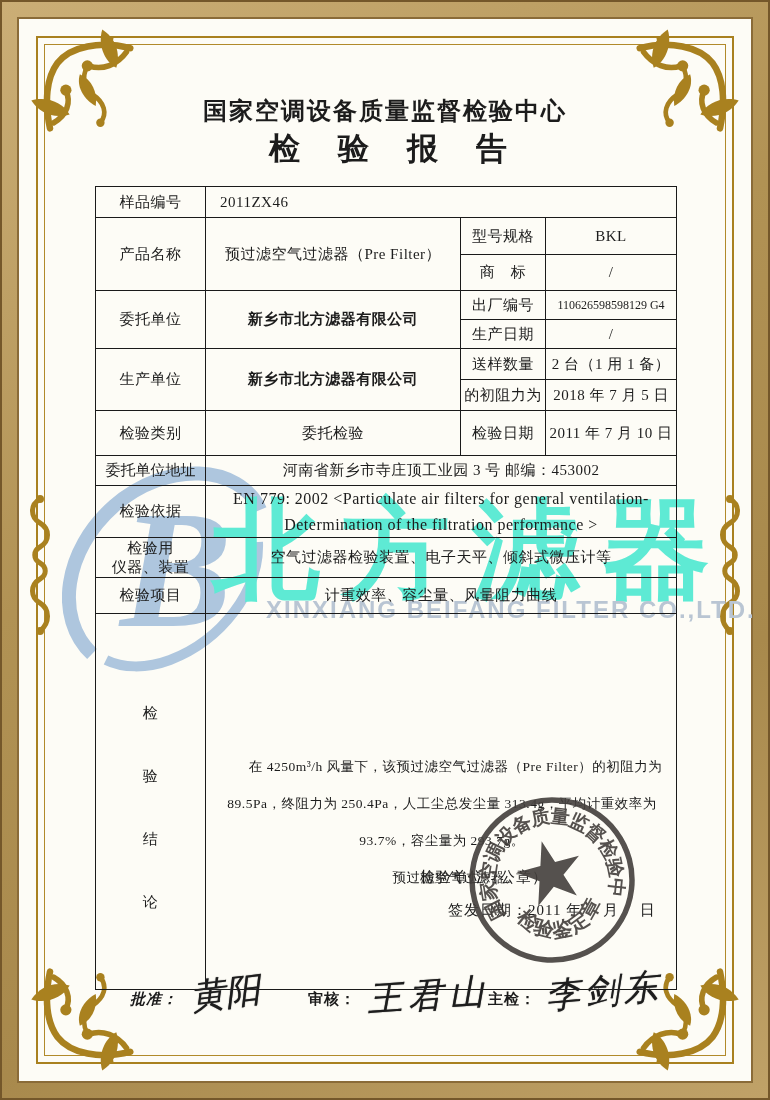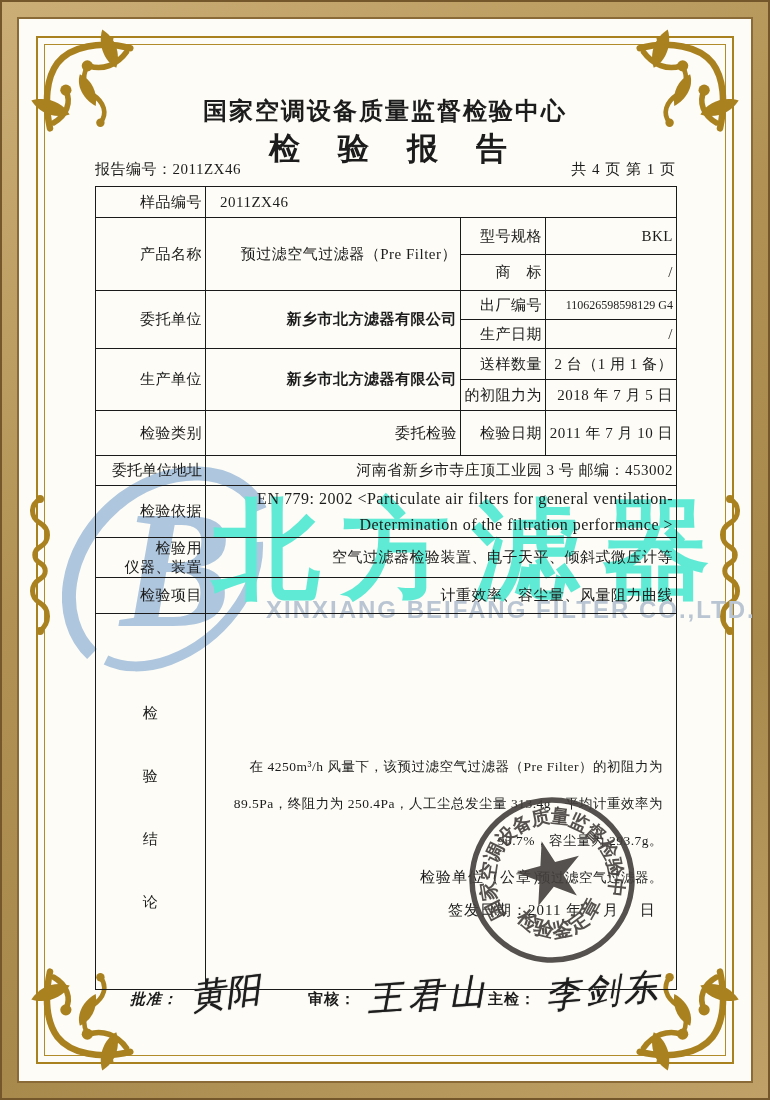--- a/index.html
+++ b/index.html
@@ -28,21 +28,21 @@
   .wm-en{left:266px;top:596px;font-size:24px;font-weight:bold;letter-spacing:2px;color:#b9c5d3;white-space:nowrap;font-family:"Liberation Sans","DejaVu Sans",sans-serif;}
   .wm-logo{left:62px;top:458px;width:205px;height:215px;}
   
   .content{position:absolute;inset:0;z-index:2;}
   .title1{position:absolute;top:95px;left:0;width:770px;text-align:center;font-size:24px;font-weight:bold;letter-spacing:2px;}
   .title2{position:absolute;top:128px;left:22px;width:770px;text-align:center;font-size:31px;font-weight:bold;letter-spacing:38px;white-space:nowrap;}
   .meta{position:absolute;top:160px;left:95px;width:581px;font-size:15px;}
   .meta .left{float:left;letter-spacing:.5px;}
   .meta .right{float:right;letter-spacing:1px;}
   table.report{position:absolute;left:95px;top:186px;width:581px;border-collapse:collapse;table-layout:fixed;font-size:15px;}
-  table.report td{border:1.6px solid #1a1a1a;text-align:right;vertical-align:middle;padding:0 3px;letter-spacing:.5px;overflow:hidden;}
+  table.report td{border:1.6px solid #1a1a1a;text-align:center;vertical-align:middle;padding:0 3px;letter-spacing:.5px;overflow:hidden;}
   table.report td.v-left{text-align:left;padding-left:14px;margin-top:40px;}
   td.en-cell{font-size:16px;letter-spacing:0;line-height:1.6;font-family:"Liberation Serif","DejaVu Serif",serif;}
   td.label2{line-height:1.25;}
   td.concl-label{vertical-align:middle;}
   .vstack{display:flex;flex-direction:column;align-items:center;gap:44px;padding-top:12px;}
   td.concl-val{vertical-align:top;text-align:left;}
   .concl-text{padding:40px 10px 0 12px;font-size:13.5px;line-height:37px;letter-spacing:.5px;}
   .concl-text p{margin:0;text-indent:2em;}
   
   .seal-unit{position:absolute;left:420px;top:868px;font-size:15px;letter-spacing:1px;z-index:3;}
@@ -119,24 +119,20 @@
   <text x="58" y="168" font-size="168" font-weight="bold" font-style="italic" fill="#aec6de" font-family="'Liberation Serif','DejaVu Serif',serif">B</text>
 </svg>
 <div class="wm wm-cn">北方滤器</div>
 <div class="wm wm-en">XINXIANG BEIFANG FILTER CO.,LTD.</div>
 
 <div class="content">
 
   <div class="title1">国家空调设备质量监督检验中心</div>
   <div class="title2">检验报告</div>
 
-  <div class="meta">
-    <span class="left">报告编号：2011ZX46</span>
-    <span class="right">共 4 页  第 1 页</span>
-  </div>
 
   <table class="report">
     <colgroup>
         <col style="width:110px">
         <col style="width:255px">
         <col style="width:85px">
         <col style="width:131px">
       </colgroup>
     <tbody>
         <tr style="height:31px">

